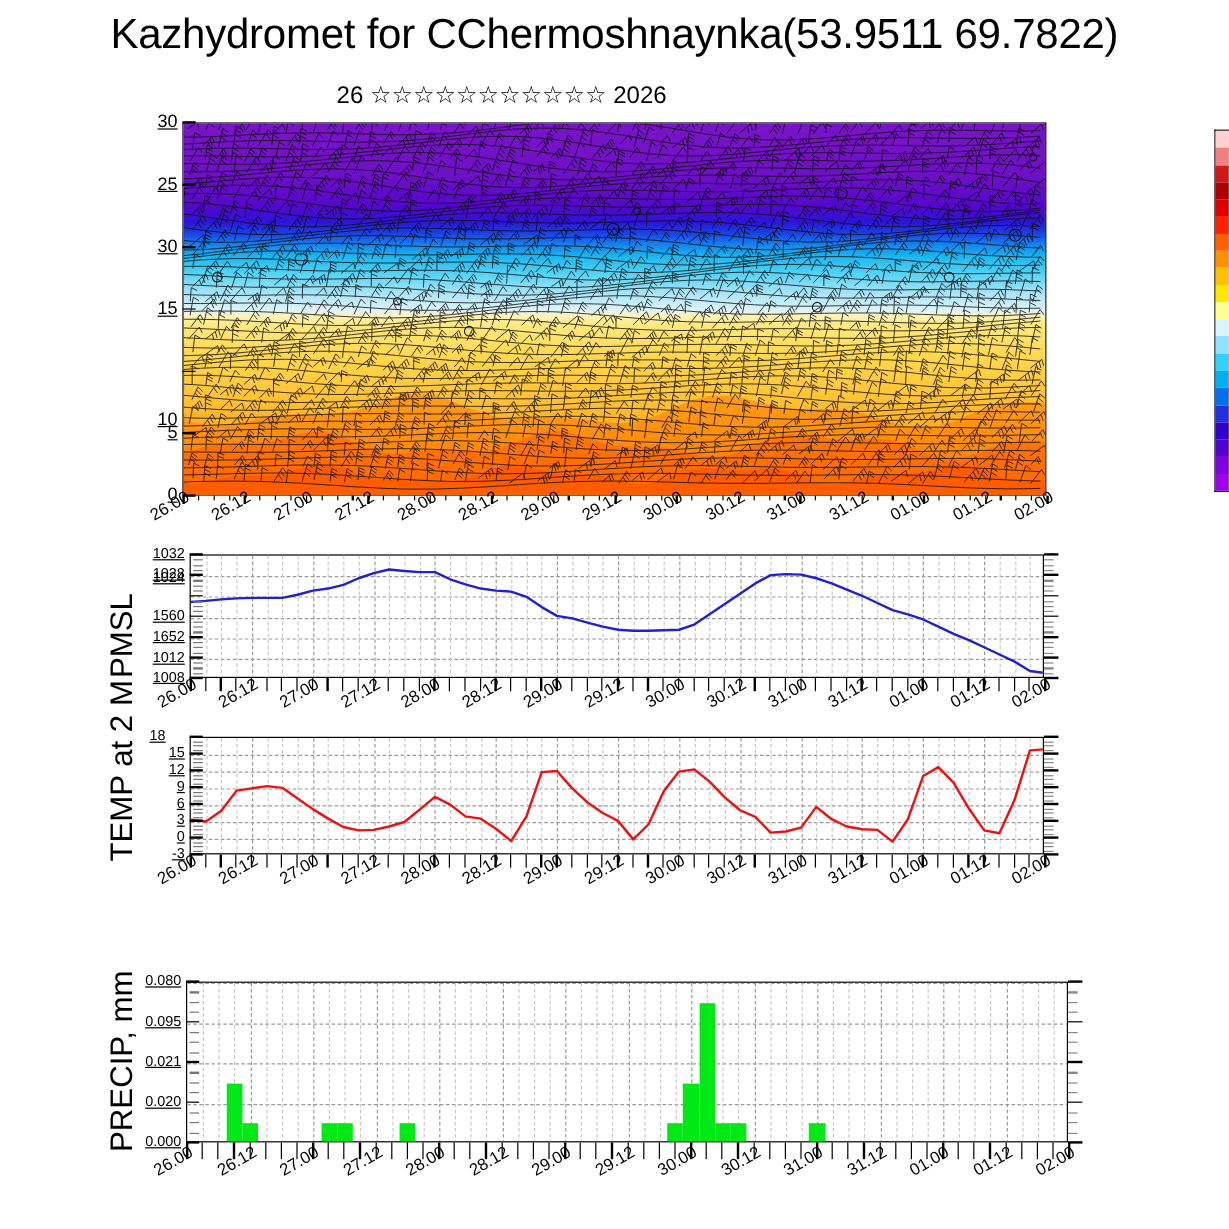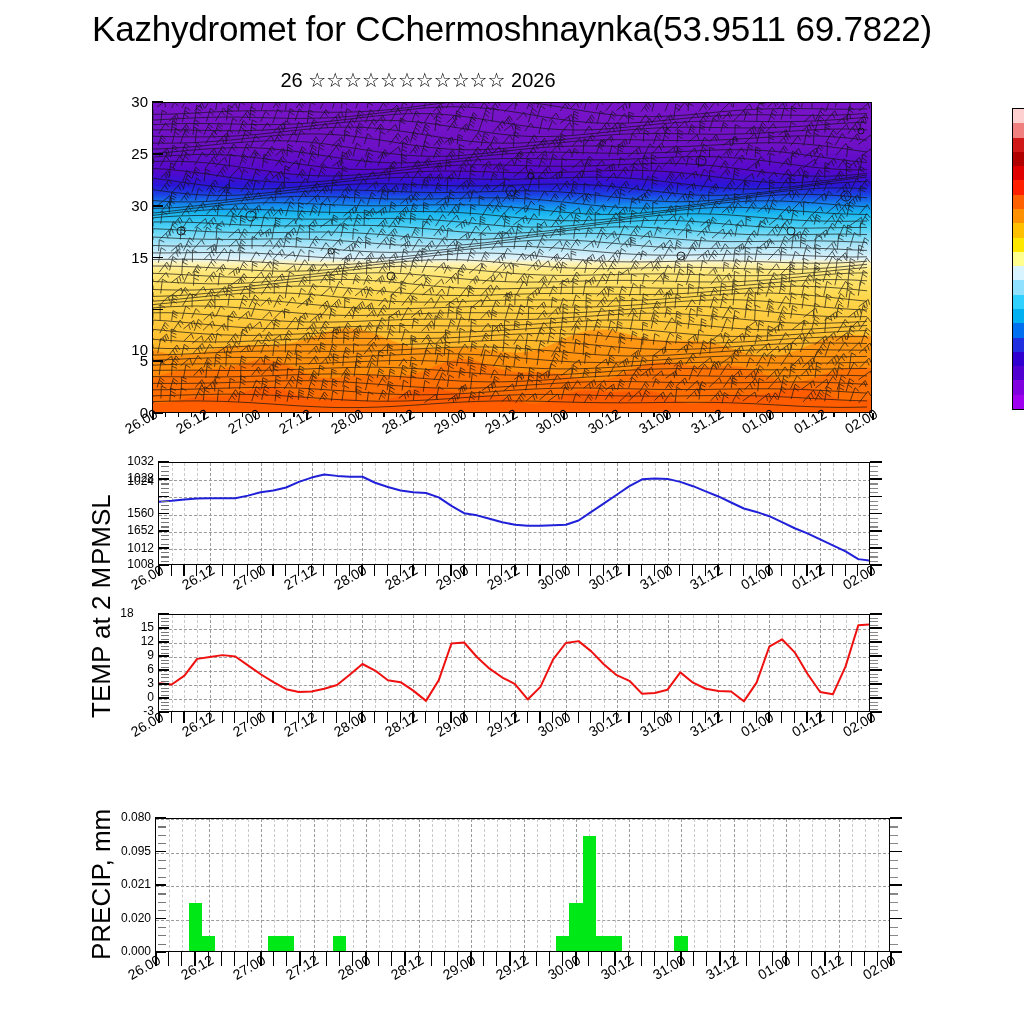--- a/index.html
+++ b/index.html
@@ -4,21 +4,21 @@
 <style>
   html,body{margin:0;padding:0;background:#ffffff;}
   body{width:1024px;height:1024px;position:relative;overflow:hidden;
        font-family:"Liberation Sans","DejaVu Sans",sans-serif;color:#000;}
   .abs{position:absolute;}
   #title{left:0;top:8px;width:1024px;text-align:center;font-size:35px;line-height:42px;
          white-space:nowrap;letter-spacing:-0.2px;}
   #subtitle{left:0;top:68px;width:836px;text-align:center;font-size:20px;line-height:24px;white-space:nowrap;}
   .panel{position:absolute;box-sizing:border-box;}
   .plotbox{position:absolute;box-sizing:border-box;border:1.5px solid #000;overflow:hidden;background:#fff;}
-  .ylab{position:absolute;font-size:13px;text-align:right;line-height:13px;white-space:nowrap;}
+  .ylab{position:absolute;font-size:13px;text-align:right;line-height:13px;white-space:nowrap;text-decoration:underline;}
   .ylab-main{font-size:15px;}
   .xlab{position:absolute;font-size:14px;white-space:nowrap;
         transform:rotate(-30deg);transform-origin:left top;}
   .vtitle{position:absolute;font-size:26px;white-space:nowrap;
           transform:rotate(-90deg);transform-origin:left top;}
   .tick{position:absolute;background:#000;}
   .gridv{position:absolute;width:0;border-left:1px dashed #9a9a9a;}
   .gridh{position:absolute;height:0;border-top:1px dashed #9a9a9a;}
   .gridv-lite{border-left-color:#c9c9c9;}
   svg{display:block;}
@@ -2167,21 +2167,21 @@
     <div class="ylab " style="left:100px;top:635px;width:54px;font-size:12px;">12</div>
     <div class="tick" style="left:161px;top:638.5px;width:8px;height:1.2px;background:#777;"></div>
     <div class="tick" style="left:161px;top:635px;width:8px;height:1.2px;background:#777;"></div>
     <div class="tick" style="left:161px;top:631.5px;width:8px;height:1.2px;background:#777;"></div>
     <div class="tick" style="left:158px;top:627.2px;width:11px;height:1.8px;"></div>
     <div class="ylab " style="left:100px;top:621px;width:54px;font-size:12px;">15</div>
     <div class="tick" style="left:161px;top:624.5px;width:8px;height:1.2px;background:#777;"></div>
     <div class="tick" style="left:161px;top:621px;width:8px;height:1.2px;background:#777;"></div>
     <div class="tick" style="left:161px;top:617.5px;width:8px;height:1.2px;background:#777;"></div>
     <div class="tick" style="left:158px;top:613.2px;width:11px;height:1.8px;"></div>
-    <div class="ylab " style="left:100px;top:607px;width:54px;font-size:12px;text-align:center;">18</div>
+    <div class="ylab " style="left:84px;top:607px;width:54px;font-size:12px;">18</div>
     <div class="tick" style="left:870px;top:711.2px;width:12px;height:1.8px;"></div>
     <div class="tick" style="left:870px;top:708.5px;width:8px;height:1.2px;background:#888;"></div>
     <div class="tick" style="left:870px;top:705px;width:8px;height:1.2px;background:#888;"></div>
     <div class="tick" style="left:870px;top:701.5px;width:8px;height:1.2px;background:#888;"></div>
     <div class="tick" style="left:870px;top:697.2px;width:12px;height:1.8px;"></div>
     <div class="tick" style="left:870px;top:694.5px;width:8px;height:1.2px;background:#888;"></div>
     <div class="tick" style="left:870px;top:691px;width:8px;height:1.2px;background:#888;"></div>
     <div class="tick" style="left:870px;top:687.5px;width:8px;height:1.2px;background:#888;"></div>
     <div class="tick" style="left:870px;top:683.2px;width:12px;height:1.8px;"></div>
     <div class="tick" style="left:870px;top:680.5px;width:8px;height:1.2px;background:#888;"></div>

